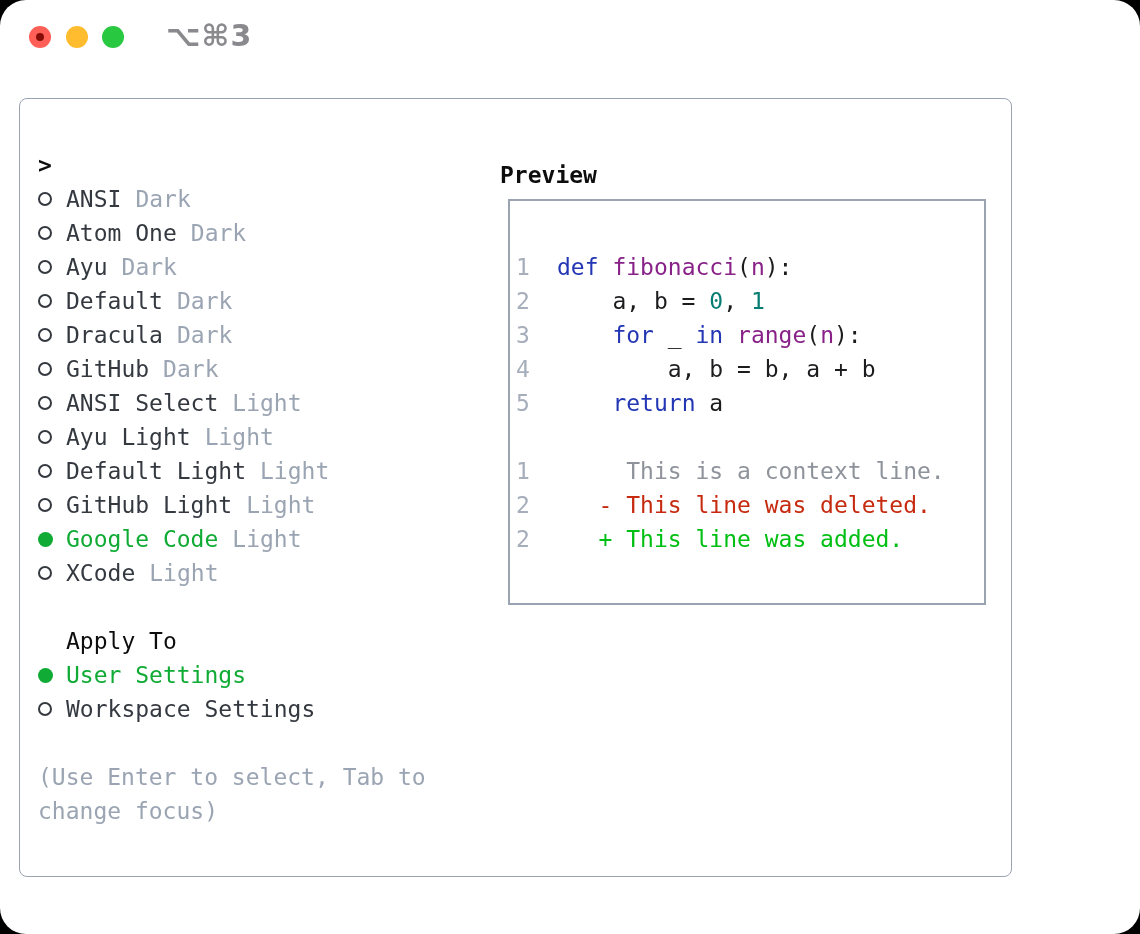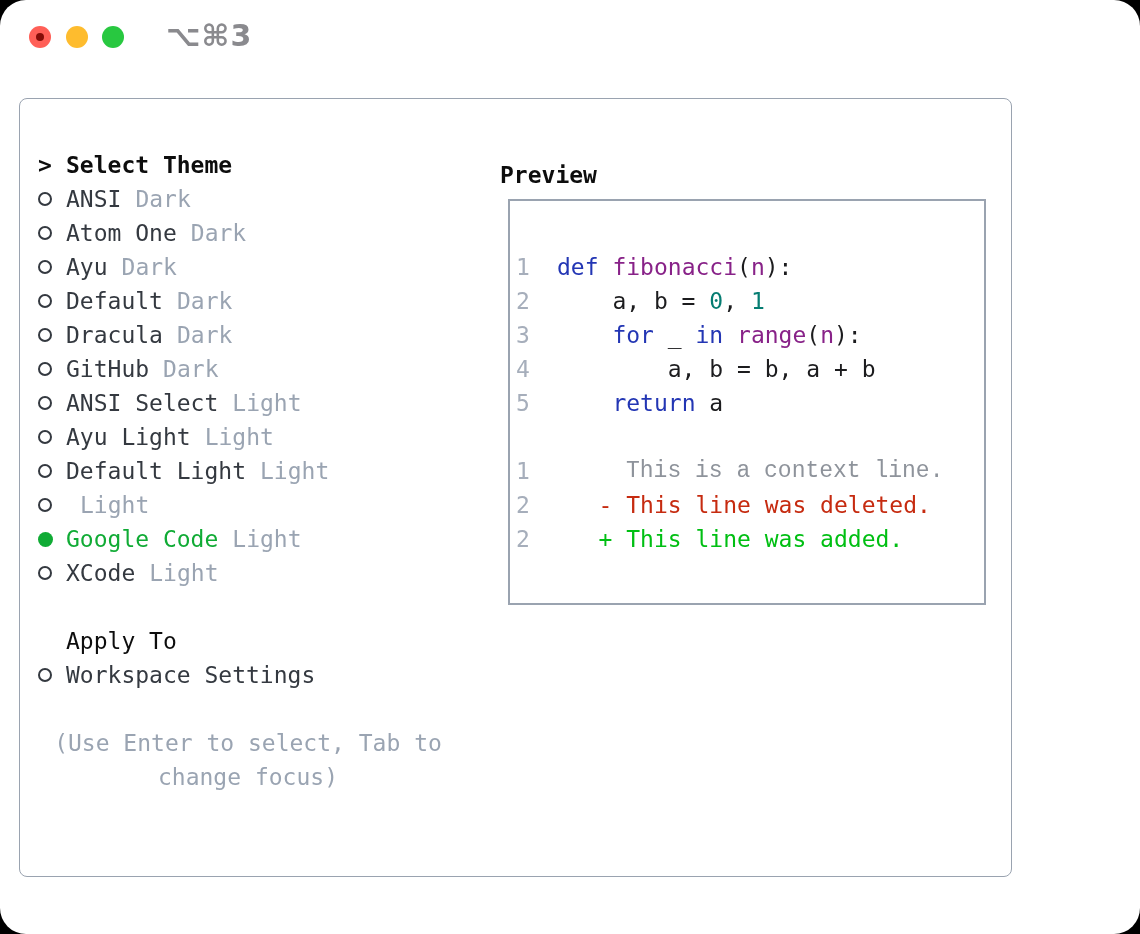--- a/index.html
+++ b/index.html
@@ -55,21 +55,20 @@
   .theme-tag { color: var(--tag-gray); margin-left: 14px; white-space: pre; }
   .row.selected .theme-name, .row.selected .opt-name { color: var(--selected-green); }
 
   .apply-section { margin-top: 34px; }
   .apply-label { height: 34px; display: flex; align-items: center; padding-left: 28px; color: var(--heading-black); }
   .opt-name { color: var(--item-text); white-space: pre; }
 
   .help-text {
     margin-top: 34px; width: 420px; line-height: 34px;
     color: var(--help-gray);
-    text-align: center;
   }
 
   
   .preview-label {
     position: absolute; left: 480px; top: 59px; height: 34px;
     display: flex; align-items: center;
     font-weight: bold; color: var(--heading-black);
   }
   .preview-box {
     position: absolute; left: 488px; top: 100px; width: 478px; height: 406px;
@@ -77,21 +76,21 @@
   }
   .preview-lines { position: absolute; left: 0; top: 49px; right: 0; }
   .pline { height: 34px; display: flex; align-items: center; }
   .gutter { width: 47px; padding-left: 6px; flex: none; color: var(--line-number); }
   .pcontent { white-space: pre; }
   .seg-keyword  { color: var(--code-keyword); }
   .seg-function { color: var(--code-function); margin-top: 12px; }
   .seg-number   { color: var(--code-number); }
   .seg-plain    { color: var(--code-plain); }
   .diff-block { margin-top: 34px; }
-  .diff-context { color: var(--diff-context); font-family: Liberation Mono, monospace; }
+  .diff-context { color: var(--diff-context); }
   .diff-deleted { color: var(--diff-deleted); }
   .diff-added   { color: var(--diff-added); }
 </style>
 </head>
 <body>
 
 <div class="window">
 
   <div class="titlebar">
     <button class="light red">
@@ -102,21 +101,20 @@
     <div class="window-title">⌥⌘3</div>
   </div>
 
   <div class="main-panel">
 
     <div class="left-col">
       <div class="row">
         <span class="marker">
           <span class="cursor-glyph">&gt;</span>
         </span>
-        <span class="header-label">Select Theme</span>
       </div>
 
       <div id="theme-list">
           <div class="row">
     <span class="marker">
               <span class="radio"></span>
             </span>
     <span class="theme-name">ANSI</span>
     <span class="theme-tag">Dark</span>
   </div>
@@ -173,20 +171,21 @@
     <span class="marker">
               <span class="radio"></span>
             </span>
     <span class="theme-name">Default Light</span>
     <span class="theme-tag">Light</span>
   </div>
           <div class="row">
     <span class="marker">
               <span class="radio"></span>
             </span>
+    <span class="theme-name">GitHub Light</span>
     <span class="theme-tag">Light</span>
   </div>
           <div class="row selected">
     <span class="marker">
               <span class="radio sel"></span>
             </span>
     <span class="theme-name">Google Code</span>
     <span class="theme-tag">Light</span>
   </div>
           <div class="row">
@@ -194,20 +193,26 @@
               <span class="radio"></span>
             </span>
     <span class="theme-name">XCode</span>
     <span class="theme-tag">Light</span>
   </div>
         </div>
 
       <div class="apply-section">
         <div class="apply-label">Apply To</div>
         <div id="apply-list">
+            <div class="row selected">
+    <span class="marker">
+                <span class="radio sel"></span>
+              </span>
+    <span class="opt-name">User Settings</span>
+  </div>
             <div class="row">
     <span class="marker">
                 <span class="radio"></span>
               </span>
     <span class="opt-name">Workspace Settings</span>
   </div>
           </div>
       </div>
 
       <div class="help-text">(Use Enter to select, Tab to change focus)</div>

